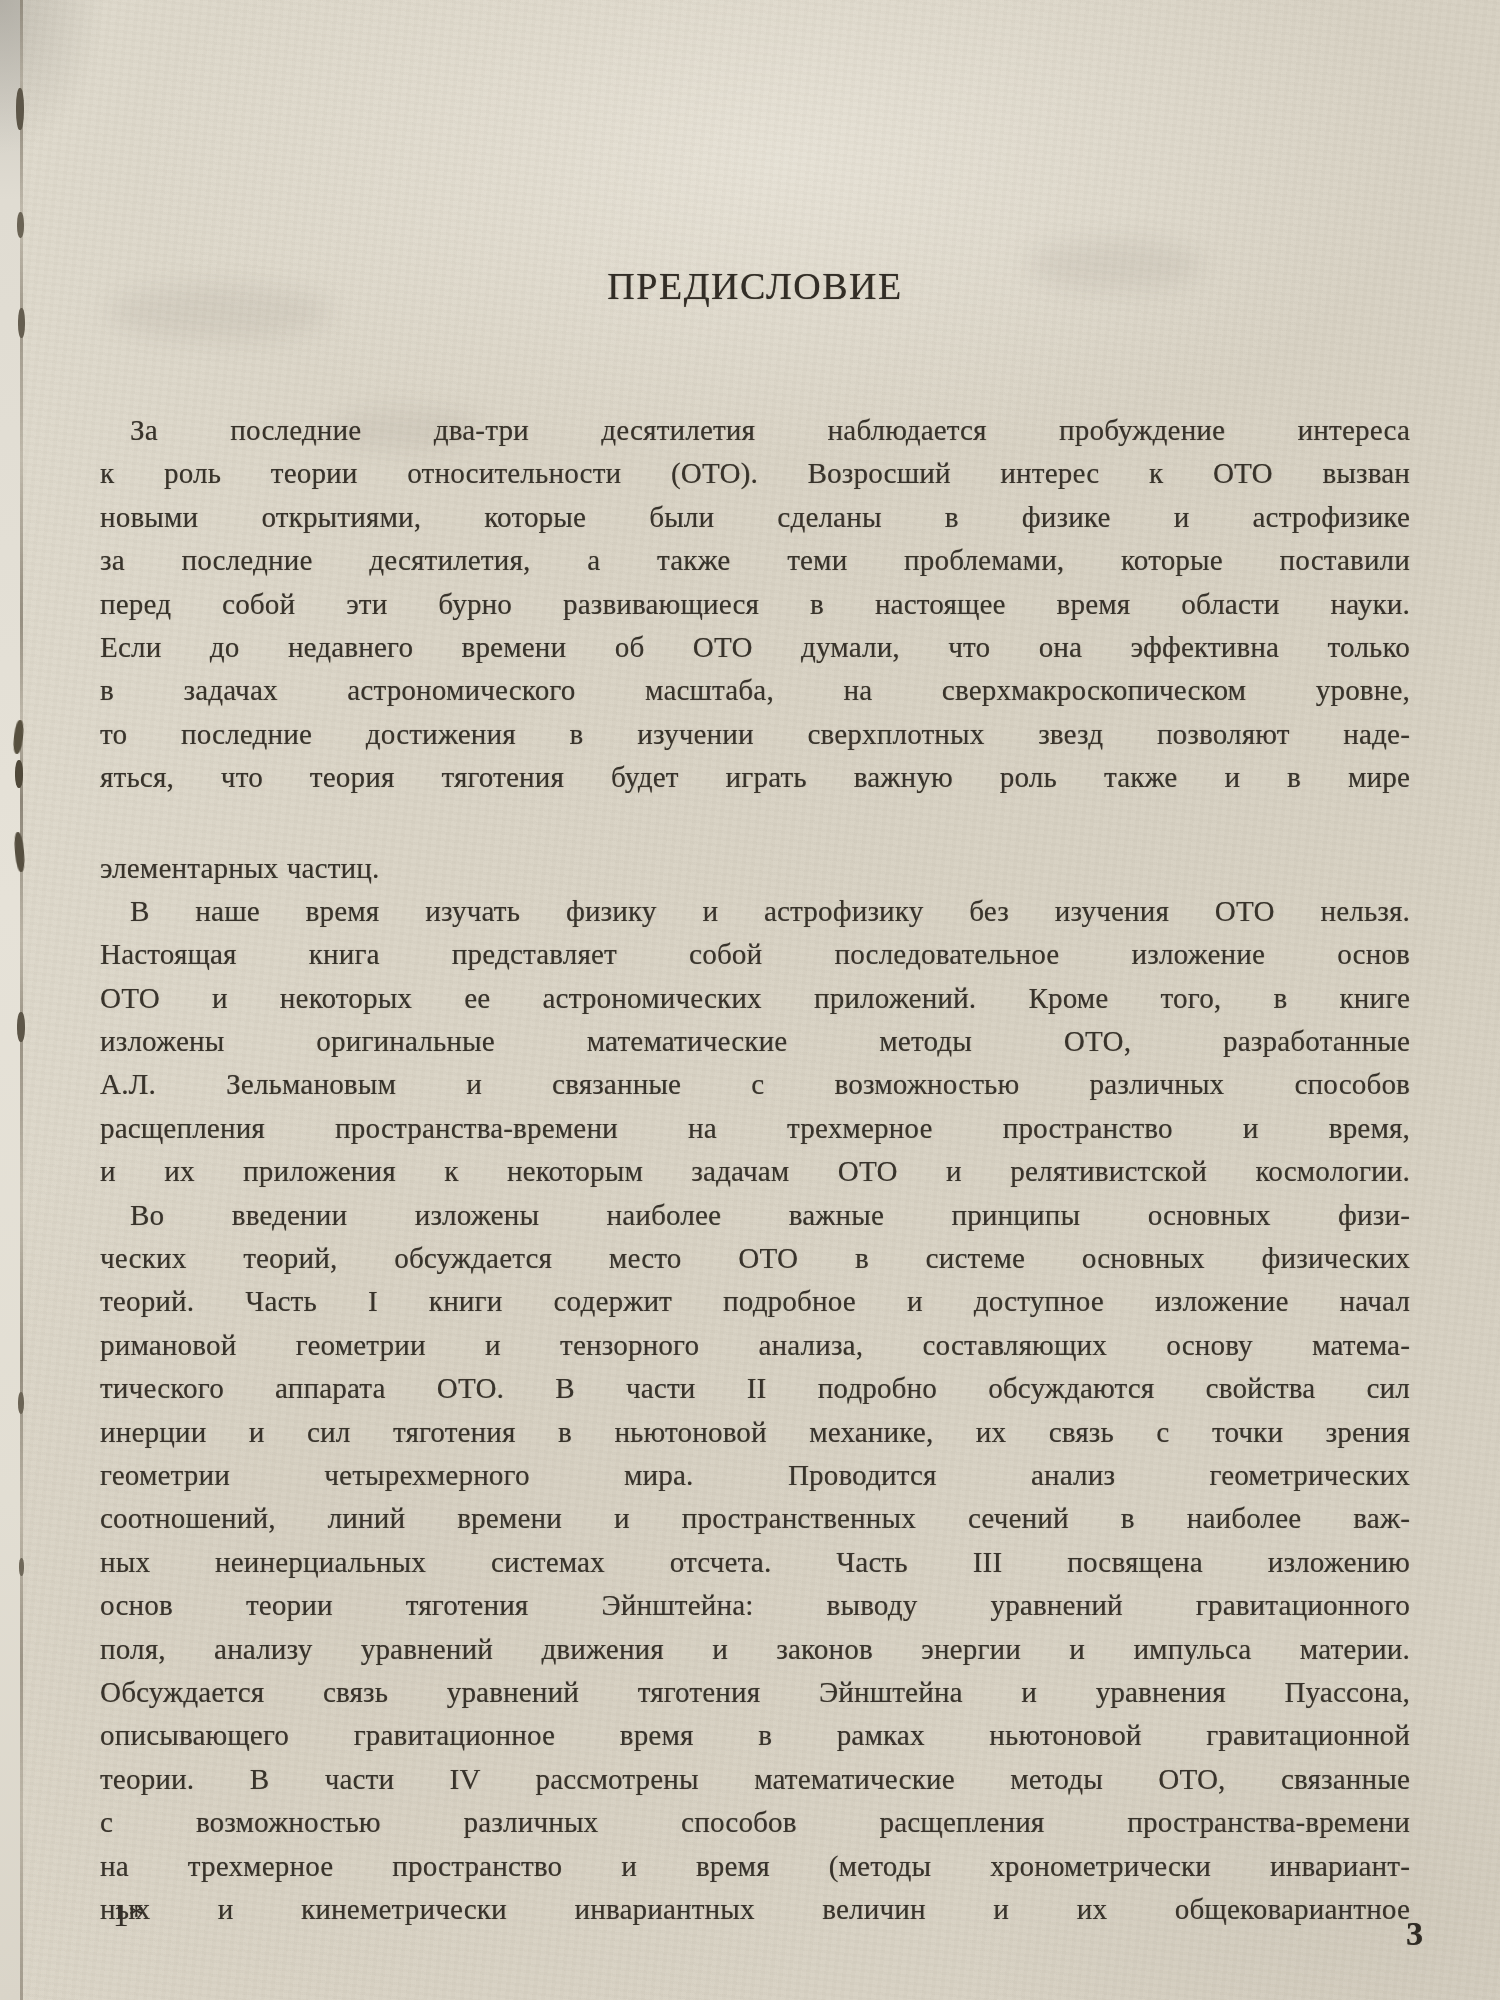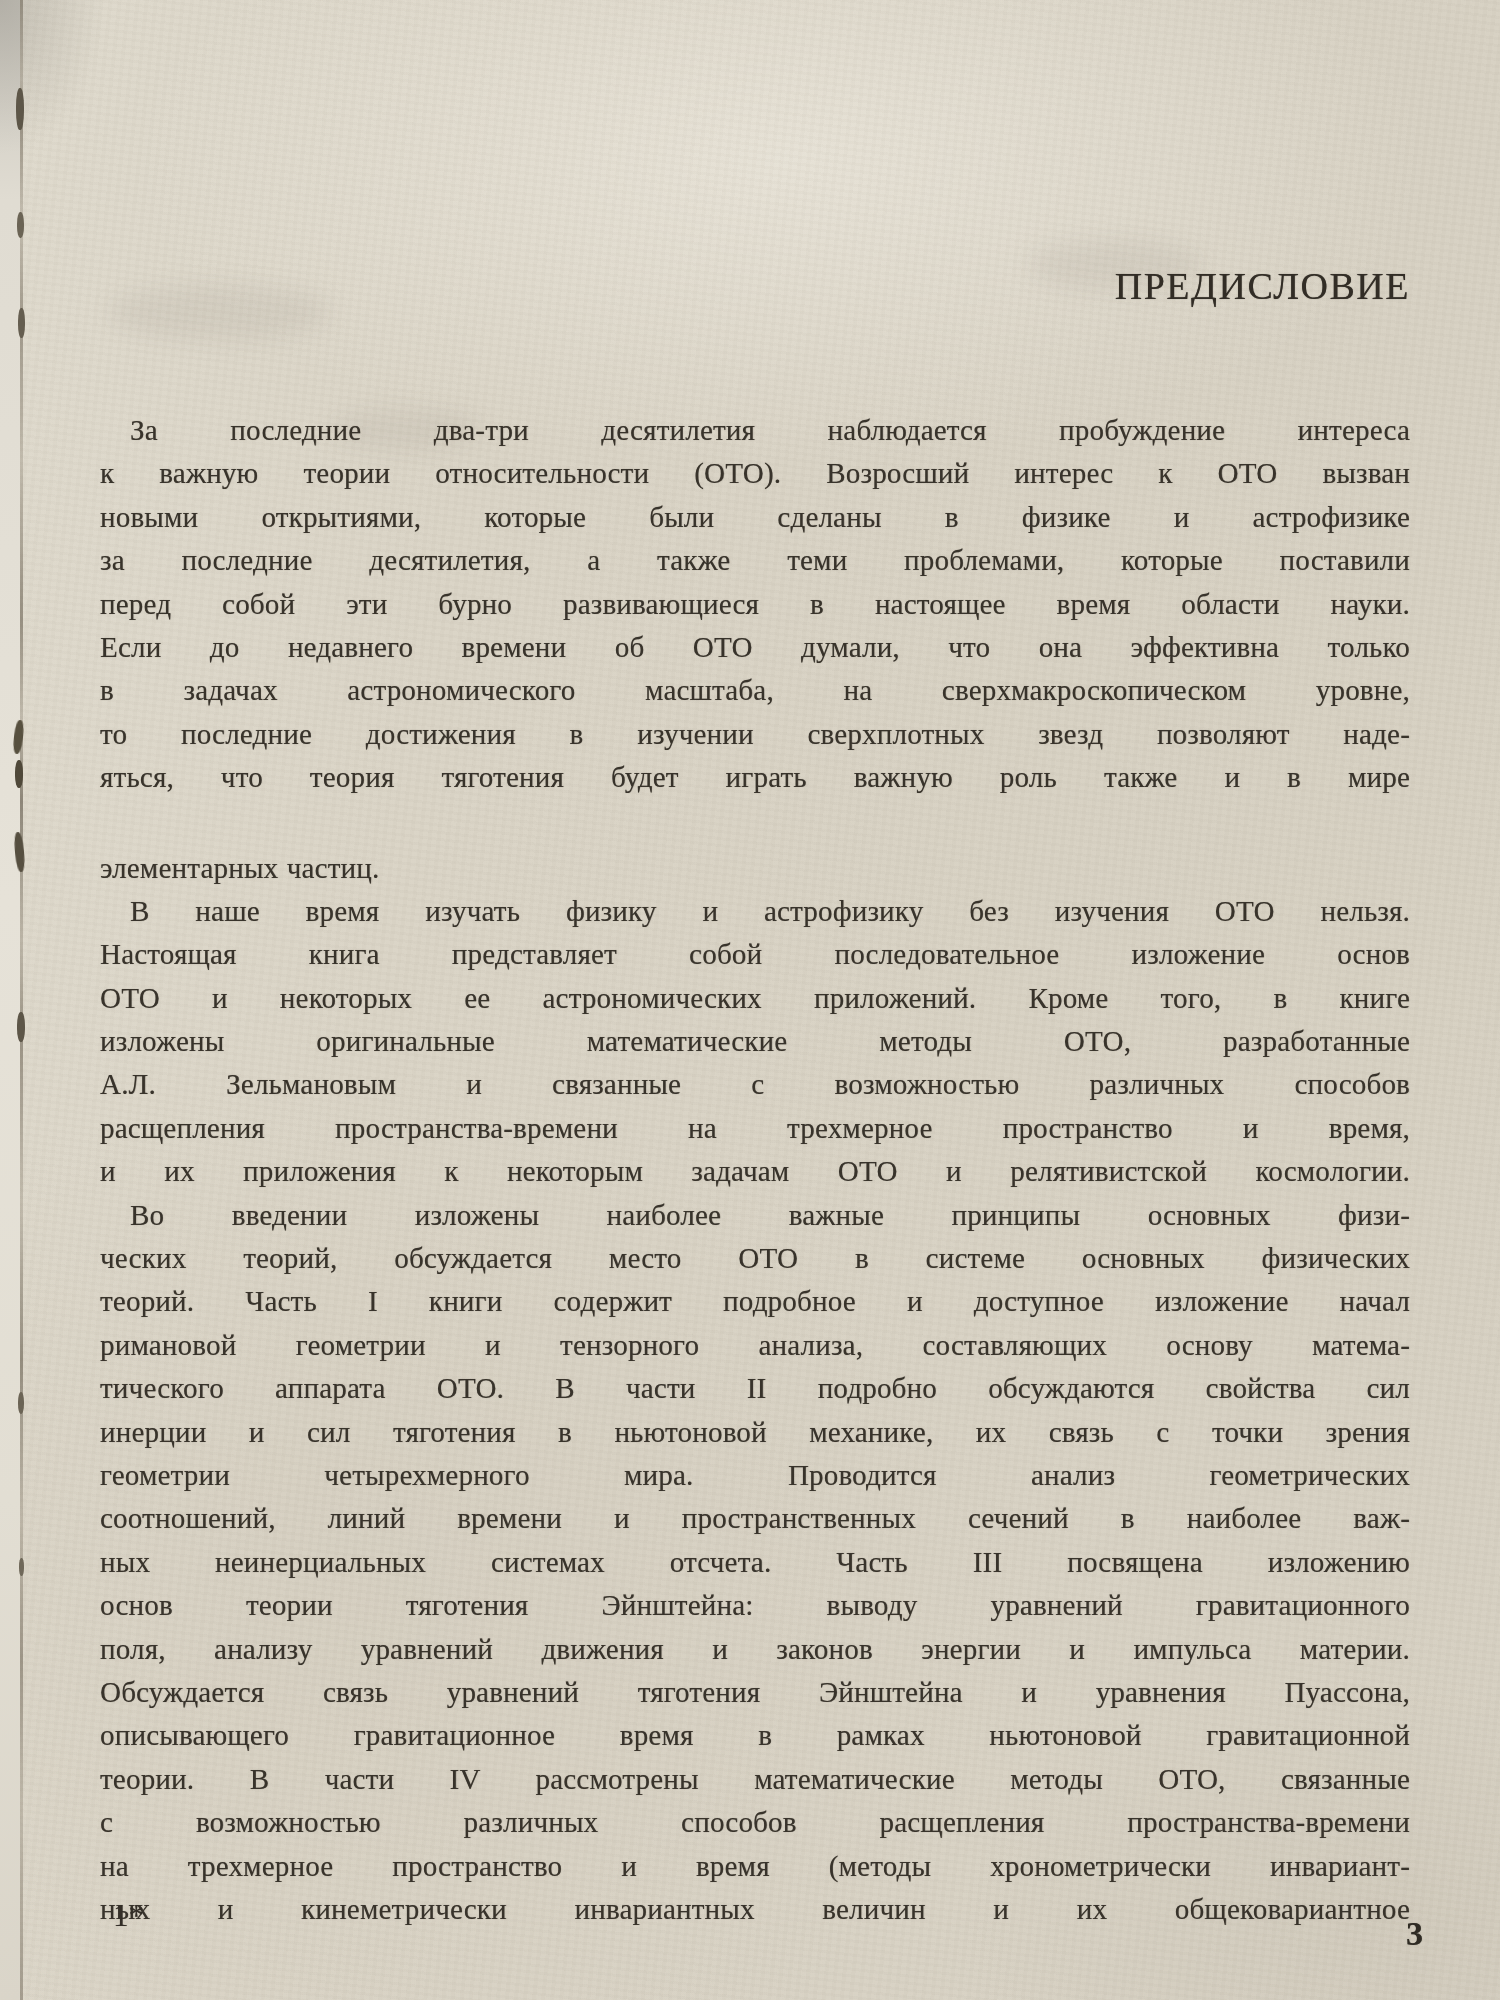--- a/index.html
+++ b/index.html
@@ -62,21 +62,21 @@
     position: absolute;
     background: rgba(128,120,104,0.10);
     border-radius: 50%;
     filter: blur(11px);
   }
 
   .page-title {
     position: absolute;
     left: 100px; top: 264px;
     width: 1310px;
-    text-align: right;
+    text-align: center;
     font-size: 38px;
     letter-spacing: 1.5px;
     color: #322d26;
     text-shadow: 0 0 0.8px rgba(50,45,38,0.75);
   }
 
   .text-block {
     position: absolute;
     left: 100px; top: 409px;
     width: 1310px;
@@ -132,21 +132,21 @@
   <div class="knot" style="left:19px; top:1558px; width:5px; height:18px; background:#6f6859;"></div>
 
   <div class="ghost" style="left:110px; top:285px; width:220px; height:55px;"></div>
   <div class="ghost" style="left:1030px; top:240px; width:170px; height:50px;"></div>
   <div class="ghost" style="left:330px; top:410px; width:150px; height:40px;"></div>
 
   <div class="page-title">ПРЕДИСЛОВИЕ</div>
 
   <div class="text-block">
       <div class="line indent">За последние два-три десятилетия наблюдается пробуждение интереса</div>
-      <div class="line">к важную теории относительности (ОТО). Возросший интерес к ОТО вызван</div>
+      <div class="line">к роль теории относительности (ОТО). Возросший интерес к ОТО вызван</div>
       <div class="line">новыми открытиями, которые были сделаны в физике и астрофизике</div>
       <div class="line">за последние десятилетия, а также теми проблемами, которые поставили</div>
       <div class="line">перед собой эти бурно развивающиеся в настоящее время области науки.</div>
       <div class="line">Если до недавнего времени об ОТО думали, что она эффективна только</div>
       <div class="line">в задачах астрономического масштаба, на сверхмакроскопическом уровне,</div>
       <div class="line">то последние достижения в изучении сверхплотных звезд позволяют наде-</div>
       <div class="line">яться, что теория тяготения будет играть важную роль также и в мире</div>
       <div class="line no-just">элементарных частиц.</div>
       <div class="line indent">В наше время изучать физику и астрофизику без изучения ОТО нельзя.</div>
       <div class="line">Настоящая книга представляет собой последовательное изложение основ</div>

